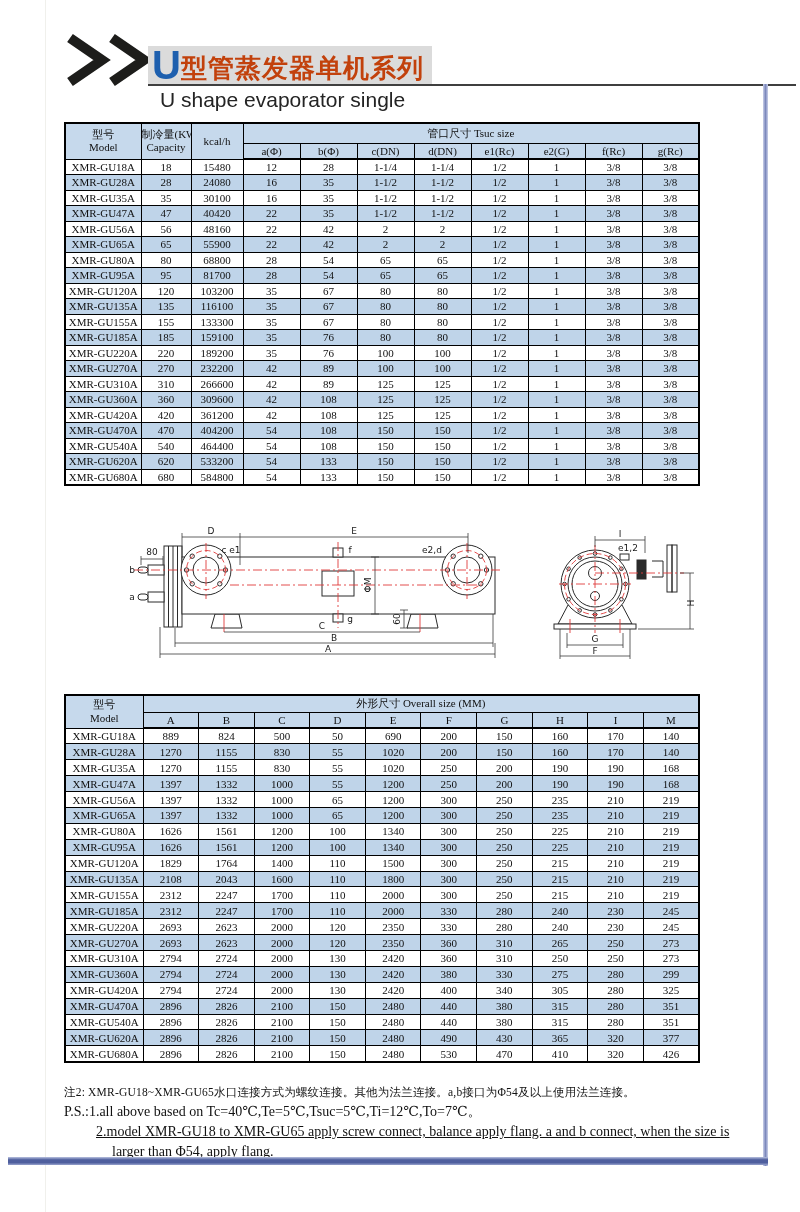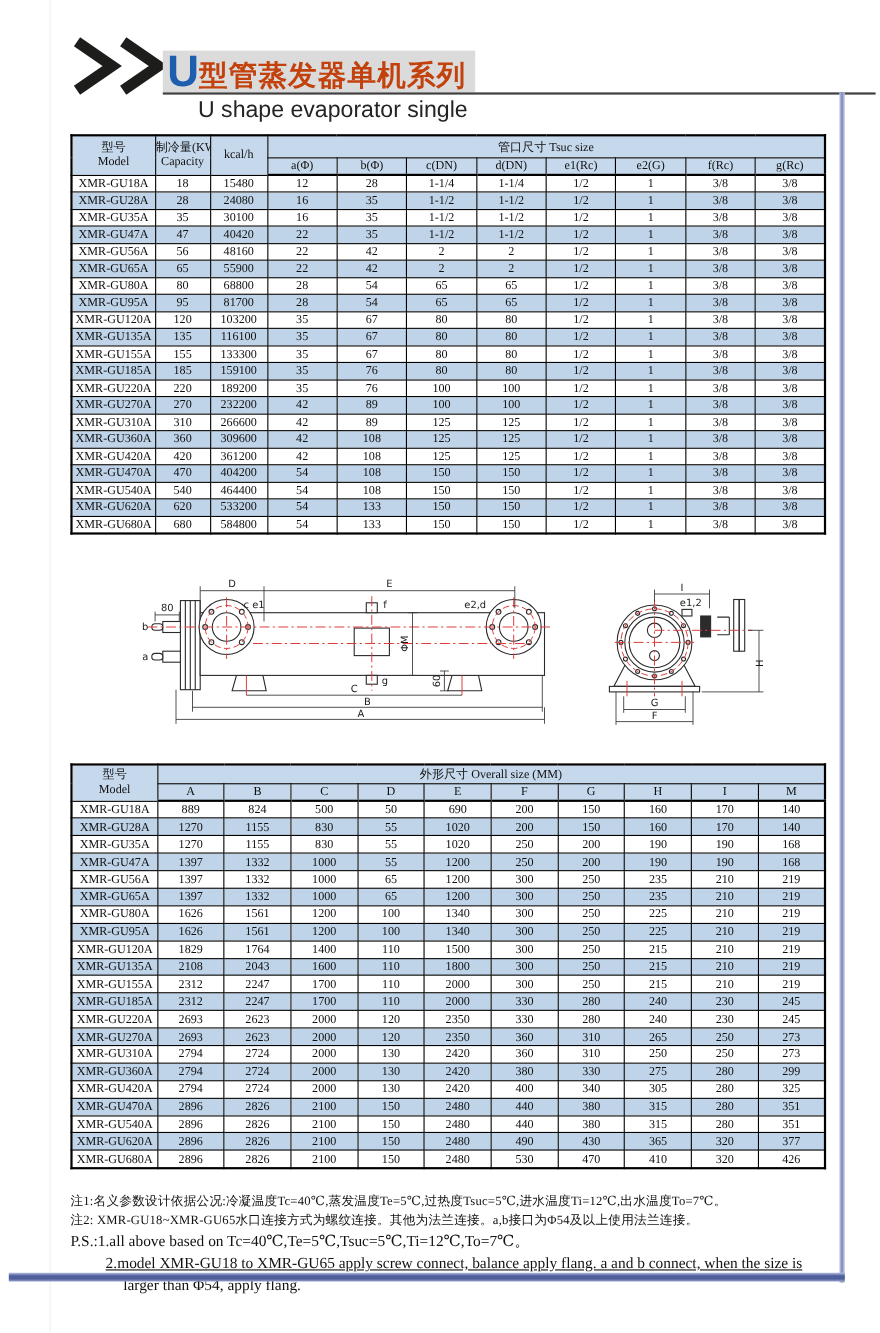--- a/index.html
+++ b/index.html
@@ -9,26 +9,26 @@
   .page-edge-left { position:absolute; left:45px; top:0; width:1px; height:1212px; background:#f0f0ec; }
 
   
   .chevrons { position:absolute; left:64px; top:32px; width:92px; height:56px; }
   .title-box { position:absolute; left:148px; top:46px; width:284px; height:38px; background:#dbdbdb;
                display:flex; align-items:flex-end; padding:0 6px 2px 4px; white-space:nowrap; }
   .title-u { font-family:"Liberation Sans","DejaVu Sans",sans-serif; font-weight:bold; font-size:40px; line-height:0.85; color:#1d5fae; }
   .title-rest { font-family:"Liberation Sans","DejaVu Sans",sans-serif; font-weight:bold; font-size:26px; line-height:1.05; color:#c2410c; letter-spacing:1px; }
   .title-underline { position:absolute; left:148px; top:84px; width:648px; height:2px; background:#3f3f3f; }
   .subtitle { position:absolute; left:160px; top:88px; font-family:"Liberation Sans","DejaVu Sans",sans-serif;
-              font-size:21px; color:#242424;margin-left:20px; }
+              font-size:21px; color:#242424; }
 
   
   .tbl-wrap1 { position:absolute; left:64px; top:122px; }
   .tbl-wrap2 { position:absolute; left:64px; top:694px; }
-  table { border-collapse:collapse; table-layout:fixed; width:687px; font-size:11px; color:#101010;
+  table { border-collapse:collapse; table-layout:fixed; width:636px; font-size:11px; color:#101010;
           border:2px solid #000; }
   th,td { border:1px solid #000; text-align:center; vertical-align:middle; padding:0;
           overflow:hidden; white-space:nowrap; font-weight:normal; }
   thead th { background:#c6d9ec; }
   thead tr:last-child th { border-bottom:2px solid #000; }
   .t1 thead tr:first-child th { height:20px; }
   .t1 thead tr:last-child th { height:16px; }
   .t1 tbody td { height:15.5px; }
   .t2 thead tr:first-child th { height:17px; }
   .t2 thead tr:last-child th { height:16px; }
@@ -819,21 +819,20 @@
             <td>470</td>
             <td>410</td>
             <td>320</td>
             <td>426</td>
           </tr>
         </tbody>
     </table>
   </div>
 
   <div class="notes">
-    <div class="note-cn ind1">注1:名义参数设计依据公况:冷凝温度Tc=40℃,蒸发温度Te=5℃,过热度Tsuc=5℃,进水温度Ti=12℃,出水温度To=7℃。</div>
     <div class="note-cn ind1">注2: XMR-GU18~XMR-GU65水口连接方式为螺纹连接。其他为法兰连接。a,b接口为Φ54及以上使用法兰连接。</div>
     <div class="note-en ind1">P.S.:1.all above based on Tc=40℃,Te=5℃,Tsuc=5℃,Ti=12℃,To=7℃。</div>
     <div class="note-en ind2">2.model XMR-GU18 to XMR-GU65 apply screw connect, balance apply flang. a and b connect, when the size is</div>
     <div class="note-en ind3">larger than Φ54, apply flang.</div>
   </div>
 
   <div class="frame-right"></div>
   <div class="frame-bottom"></div>
 </div>
 

